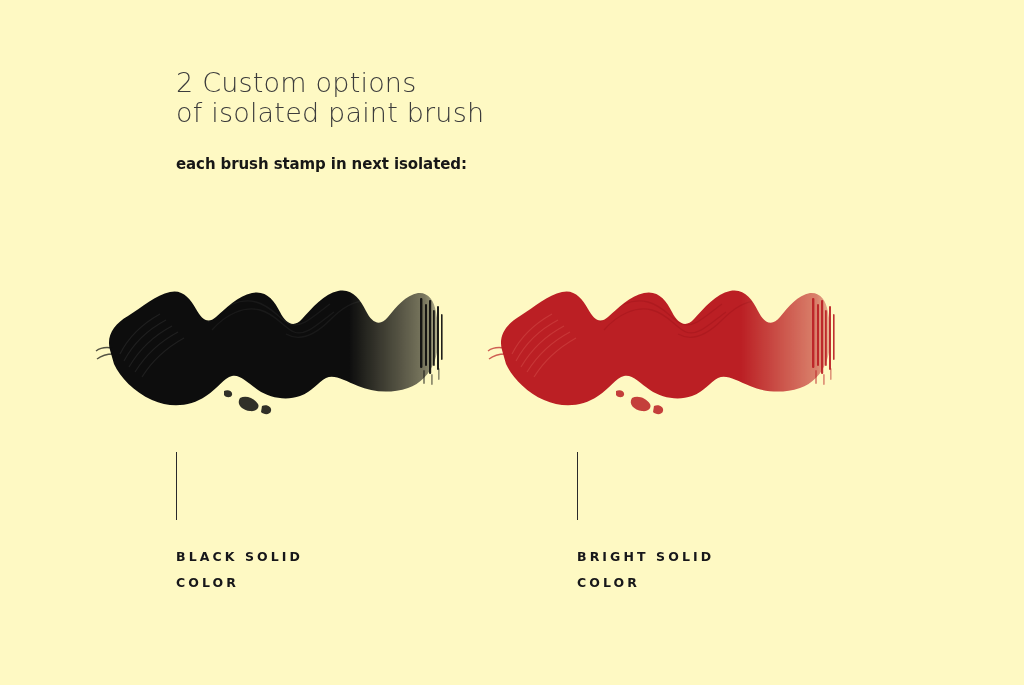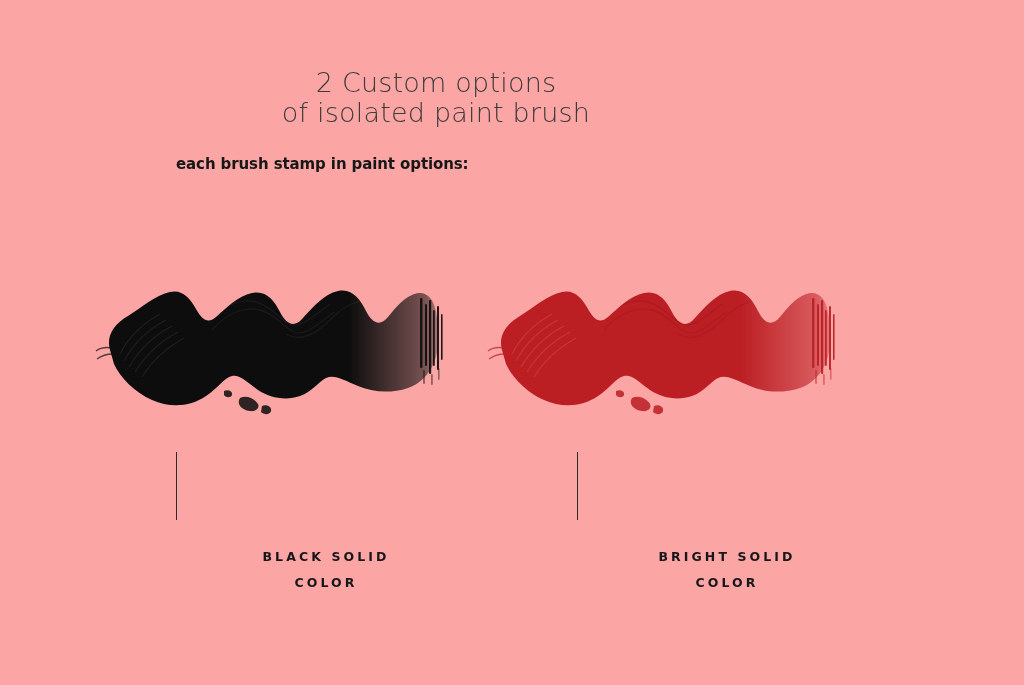--- a/index.html
+++ b/index.html
@@ -12,22 +12,21 @@
     height: 685px;
     background: #ffffff;
     font-family: "Liberation Sans", sans-serif;
     overflow: hidden;
     position: relative;
   }
 
   .stage {
     position: absolute;
     inset: 0;
-    background: #fca5a5;
-    text-align: center;
+    background: #fef9c3;
   }
 
   
   .heading {
     position: absolute;
     left: 176px;
     top: 68px;
     width: 520px;
   }
   .title {
@@ -85,34 +84,34 @@
     margin: 0 0 24px 0;
   }
   .caption-text {
     font-family: "DejaVu Sans", sans-serif;
     font-weight: bold;
     font-size: 12.5px;
     letter-spacing: 3.1px;
     line-height: 26px;
     color: #17171a;
     white-space: pre-line;
-    margin: 12px;
+    margin: 0;
   }
 </style>
 </head>
 <body style="background: rgb(255, 255, 255);">
 
 <div class="stage">
 
   <div class="heading">
     <h1 class="title">2 Custom options
 of isolated paint brush</h1>
   </div>
 
-  <p class="subtitle">each brush stamp in paint options:</p>
+  <p class="subtitle">each brush stamp in next isolated:</p>
 
   <div class="swatch swatch-black">
     <svg class="brush-svg" viewBox="0 0 360 170" aria-hidden="true">
       <defs>
         <linearGradient id="fadeBlack" x1="0" y1="0" x2="1" y2="0">
           <stop offset="0" stop-color="#fff" stop-opacity="1"></stop>
           <stop offset="0.72" stop-color="#fff" stop-opacity="1"></stop>
           <stop offset="0.93" stop-color="#fff" stop-opacity="0.55"></stop>
           <stop offset="1" stop-color="#fff" stop-opacity="0.1"></stop>
         </linearGradient>

